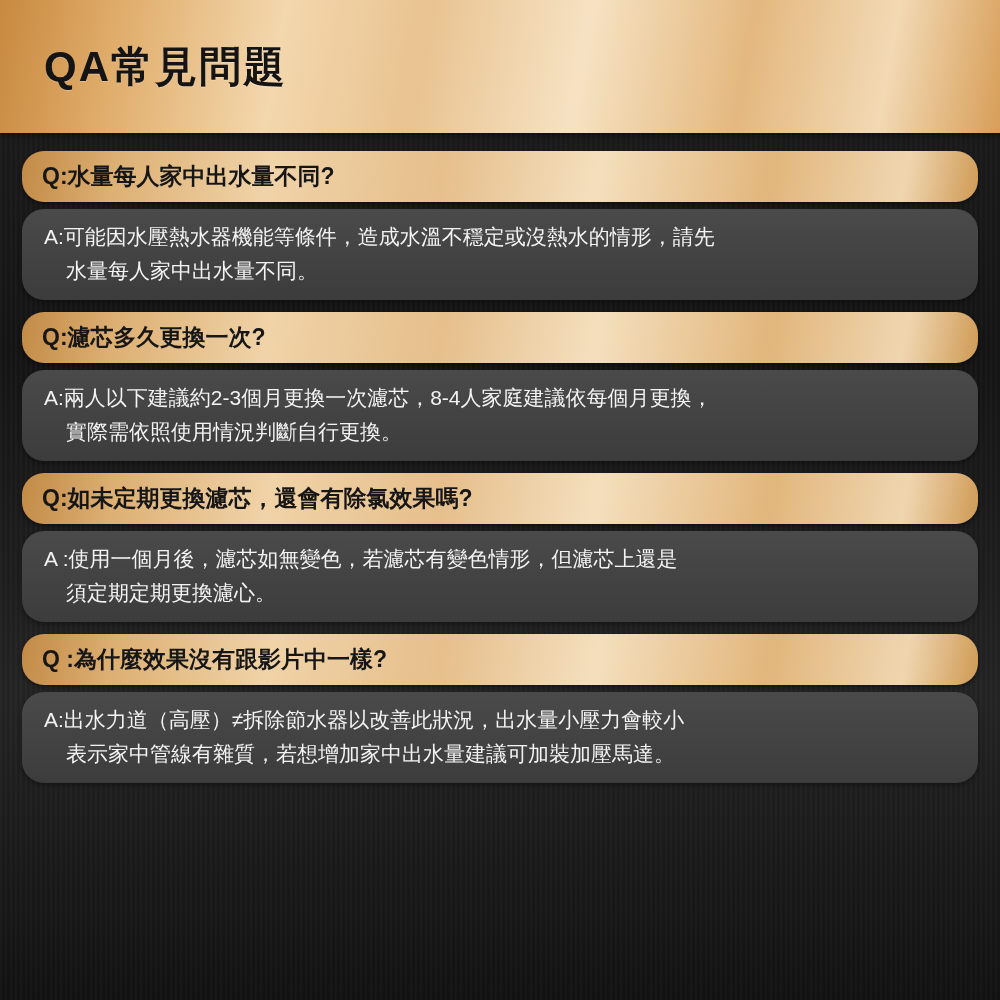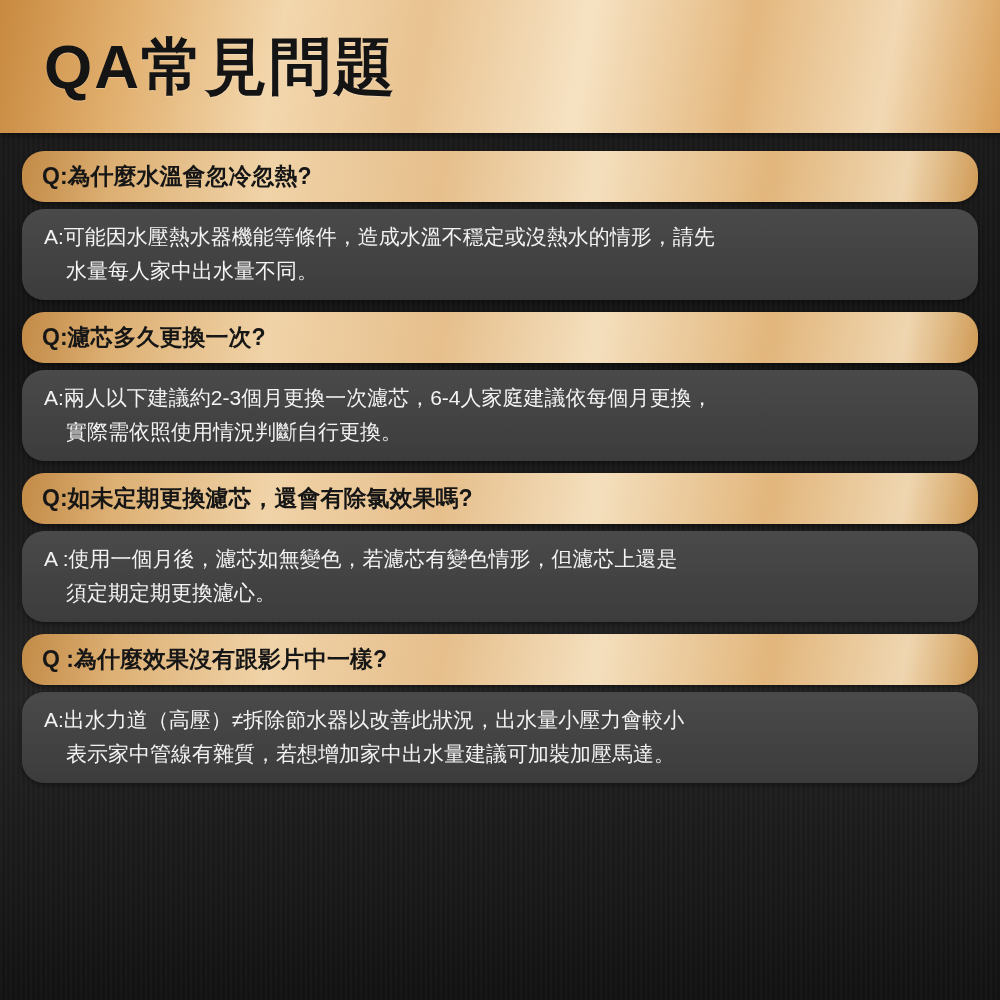--- a/index.html
+++ b/index.html
@@ -50,21 +50,21 @@
         #e4b87f 74%,
         #f2d9b4 88%,
         #d79e58 100%);
     display: flex;
     align-items: center;
     box-shadow: 0 2px 6px rgba(0,0,0,0.5);
   }
 
   .header-title {
     margin-left: 44px;
-    font-size: 62px;
+    font-size: 42px;
     font-weight: bold;
     color: #141414;
     letter-spacing: 2px;
     line-height: 1;
     text-shadow: 0 1px 0 rgba(255,255,255,0.25);
   }
 
   .qa-list {
     position: relative;
     padding: 18px 22px 0 22px;
@@ -124,33 +124,33 @@
 
 <div class="page">
 
   <div class="header">
     <div class="header-title">QA常見問題</div>
   </div>
 
   <div class="qa-list">
 
     <div class="qa-block">
-      <div class="question">Q:為什麼水溫會忽冷忽熱?</div>
+      <div class="question">Q:水量每人家中出水量不同?</div>
       <div class="answer">
         <p>A:可能因水壓熱水器機能等條件，造成水溫不穩定或沒熱水的情形，請先</p>
         <p>水量每人家中出水量不同。</p>
       </div>
     </div>
 
     <div class="gap-sm"></div>
 
     <div class="qa-block">
       <div class="question">Q:濾芯多久更換一次?</div>
       <div class="answer">
-        <p>A:兩人以下建議約2-3個月更換一次濾芯，6-4人家庭建議依每個月更換，</p>
+        <p>A:兩人以下建議約2-3個月更換一次濾芯，8-4人家庭建議依每個月更換，</p>
         <p>實際需依照使用情況判斷自行更換。</p>
       </div>
     </div>
 
     <div class="gap-sm"></div>
 
     <div class="qa-block">
       <div class="question">Q:如未定期更換濾芯，還會有除氯效果嗎?</div>
       <div class="answer">
         <p>A :使用一個月後，濾芯如無變色，若濾芯有變色情形，但濾芯上還是</p>

